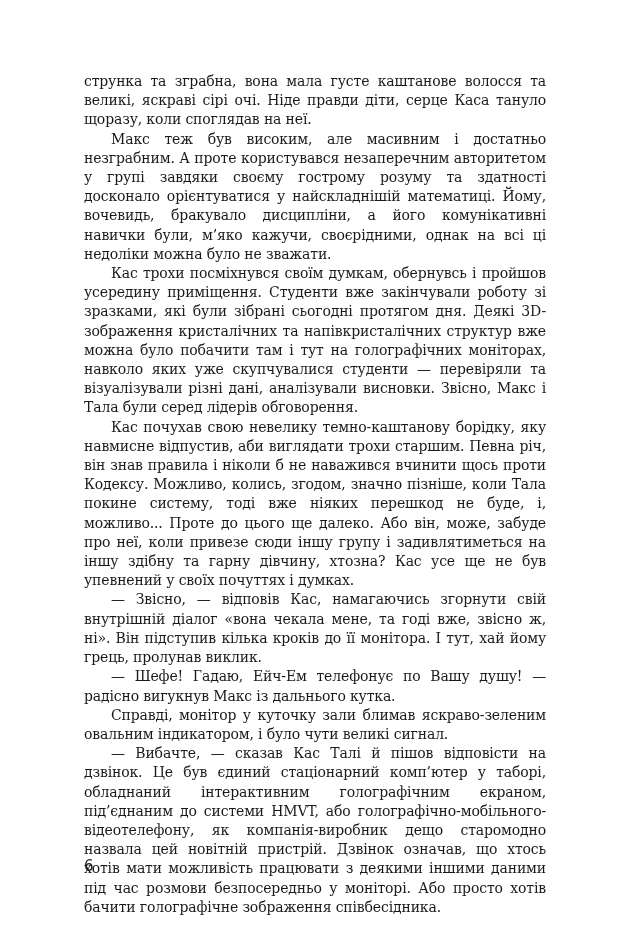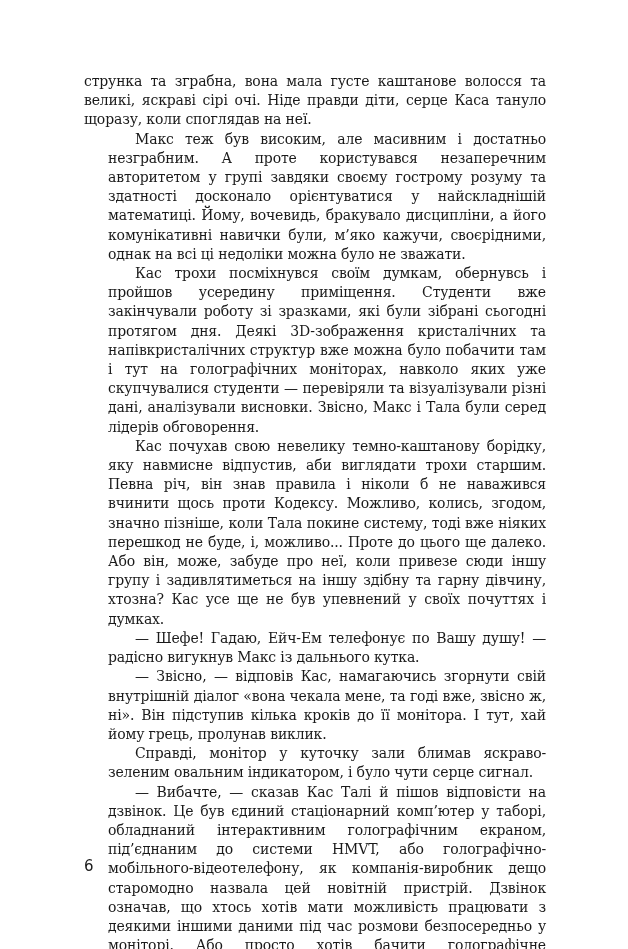--- a/index.html
+++ b/index.html
@@ -27,39 +27,38 @@
     letter-spacing: -0.15px;
     hyphens: auto;
     -webkit-hyphens: auto;
   }
   .text-block p {
     margin: 0;
     padding: 0;
   }
   .text-block p.indent {
     text-indent: 27px;
-    margin-left: 24px;
   }
   .page-number {
     position: absolute;
     left: 84px;
     top: 857px;
     font-family: "DejaVu Sans", sans-serif;
     font-size: 15px;
     color: #1a1a1a;
   }
 </style>
 </head>
 <body>
 
 <div class="page">
   <div class="text-block">
       <p class="">струнка та зграбна, вона мала густе каштанове волосся та великі, яскраві сірі очі. Ніде правди діти, серце Каса тануло щоразу, коли споглядав на неї.</p>
       <p class="indent">Макс теж був високим, але масивним і достатньо незграбним. А проте користувався незаперечним авторитетом у групі завдяки своєму гострому розуму та здатності досконало орієнтуватися у найскладнішій математиці. Йому, вочевидь, бракувало дисципліни, а його комунікативні навички були, м’яко кажучи, своєрідними, однак на всі ці недоліки можна було не зважати.</p>
       <p class="indent">Кас трохи посміхнувся своїм думкам, обернувсь і пройшов усередину приміщення. Студенти вже закінчували роботу зі зразками, які були зібрані сьогодні протягом дня. Деякі 3D-зображення кристалічних та напівкристалічних структур вже можна було побачити там і тут на голографічних моніторах, навколо яких уже скупчувалися студенти — перевіряли та візуалізували різні дані, аналізували висновки. Звісно, Макс і Тала були серед лідерів обговорення.</p>
       <p class="indent">Кас почухав свою невелику темно-каштанову борідку, яку навмисне відпустив, аби виглядати трохи старшим. Певна річ, він знав правила і ніколи б не наважився вчинити щось проти Кодексу. Можливо, колись, згодом, значно пізніше, коли Тала покине систему, тоді вже ніяких перешкод не буде, і, можливо... Проте до цього ще далеко. Або він, може, забуде про неї, коли привезе сюди іншу групу і задивлятиметься на іншу здібну та гарну дівчину, хтозна? Кас усе ще не був упевнений у своїх почуттях і думках.</p>
+      <p class="indent">— Звісно, — відповів Кас, намагаючись згорнути свій внутрішній діалог «вона чекала мене, та годі вже, звісно ж, ні». Він підступив кілька кроків до її монітора. І тут, хай йому грець, пролунав виклик.</p>
       <p class="indent">— Шефе! Гадаю, Ейч-Ем телефонує по Вашу душу! — радісно вигукнув Макс із дальнього кутка.</p>
-      <p class="indent">— Звісно, — відповів Кас, намагаючись згорнути свій внутрішній діалог «вона чекала мене, та годі вже, звісно ж, ні». Він підступив кілька кроків до її монітора. І тут, хай йому грець, пролунав виклик.</p>
-      <p class="indent">Справді, монітор у куточку зали блимав яскраво-зеленим овальним індикатором, і було чути серце сигнал.</p>
+      <p class="indent">Справді, монітор у куточку зали блимав яскраво-зеленим овальним індикатором, і було чути великі сигнал.</p>
       <p class="indent">— Вибачте, — сказав Кас Талі й пішов відповісти на дзвінок. Це був єдиний стаціонарний комп’ютер у таборі, обладнаний інтерактивним голографічним екраном, під’єднаним до системи HMVT, або голографічно-мобільного-відеотелефону, як компанія-виробник дещо старомодно назвала цей новітній пристрій. Дзвінок означав, що хтось хотів мати можливість працювати з деякими іншими даними під час розмови безпосередньо у моніторі. Або просто хотів бачити голографічне зображення співбесідника.</p>
     </div>
   <div class="page-number">6</div>
 </div>
 
 </body></html>

